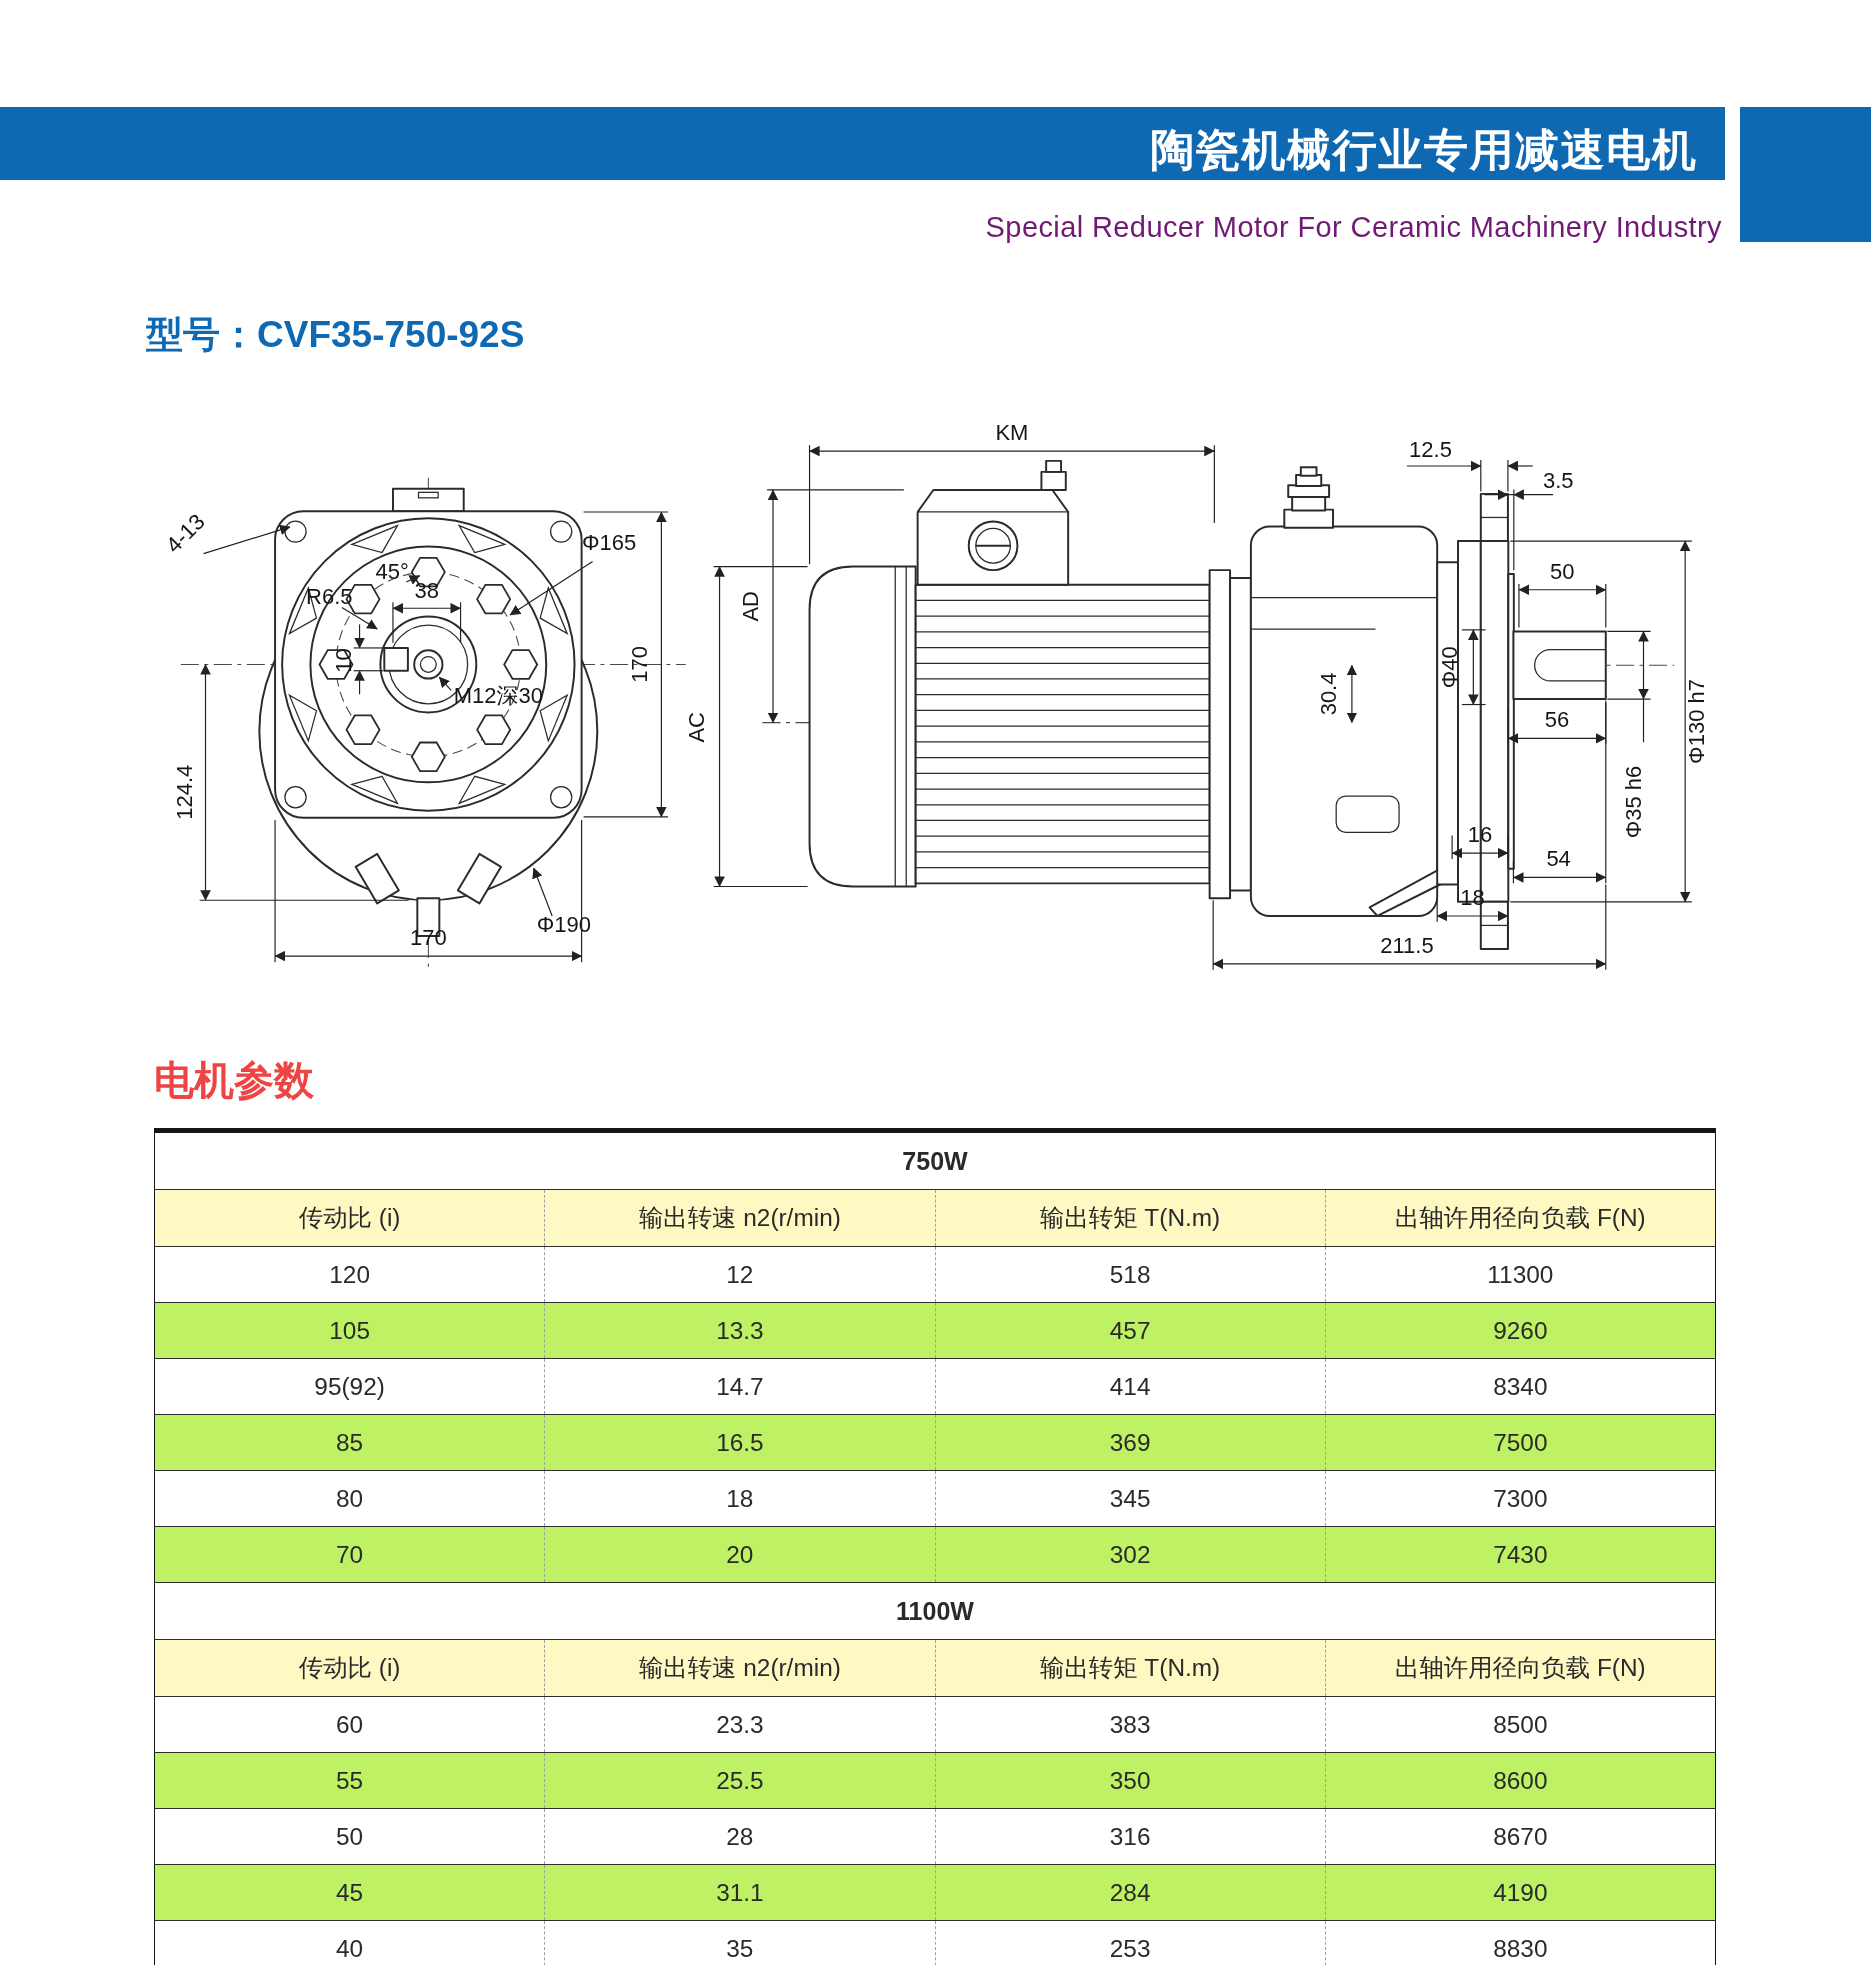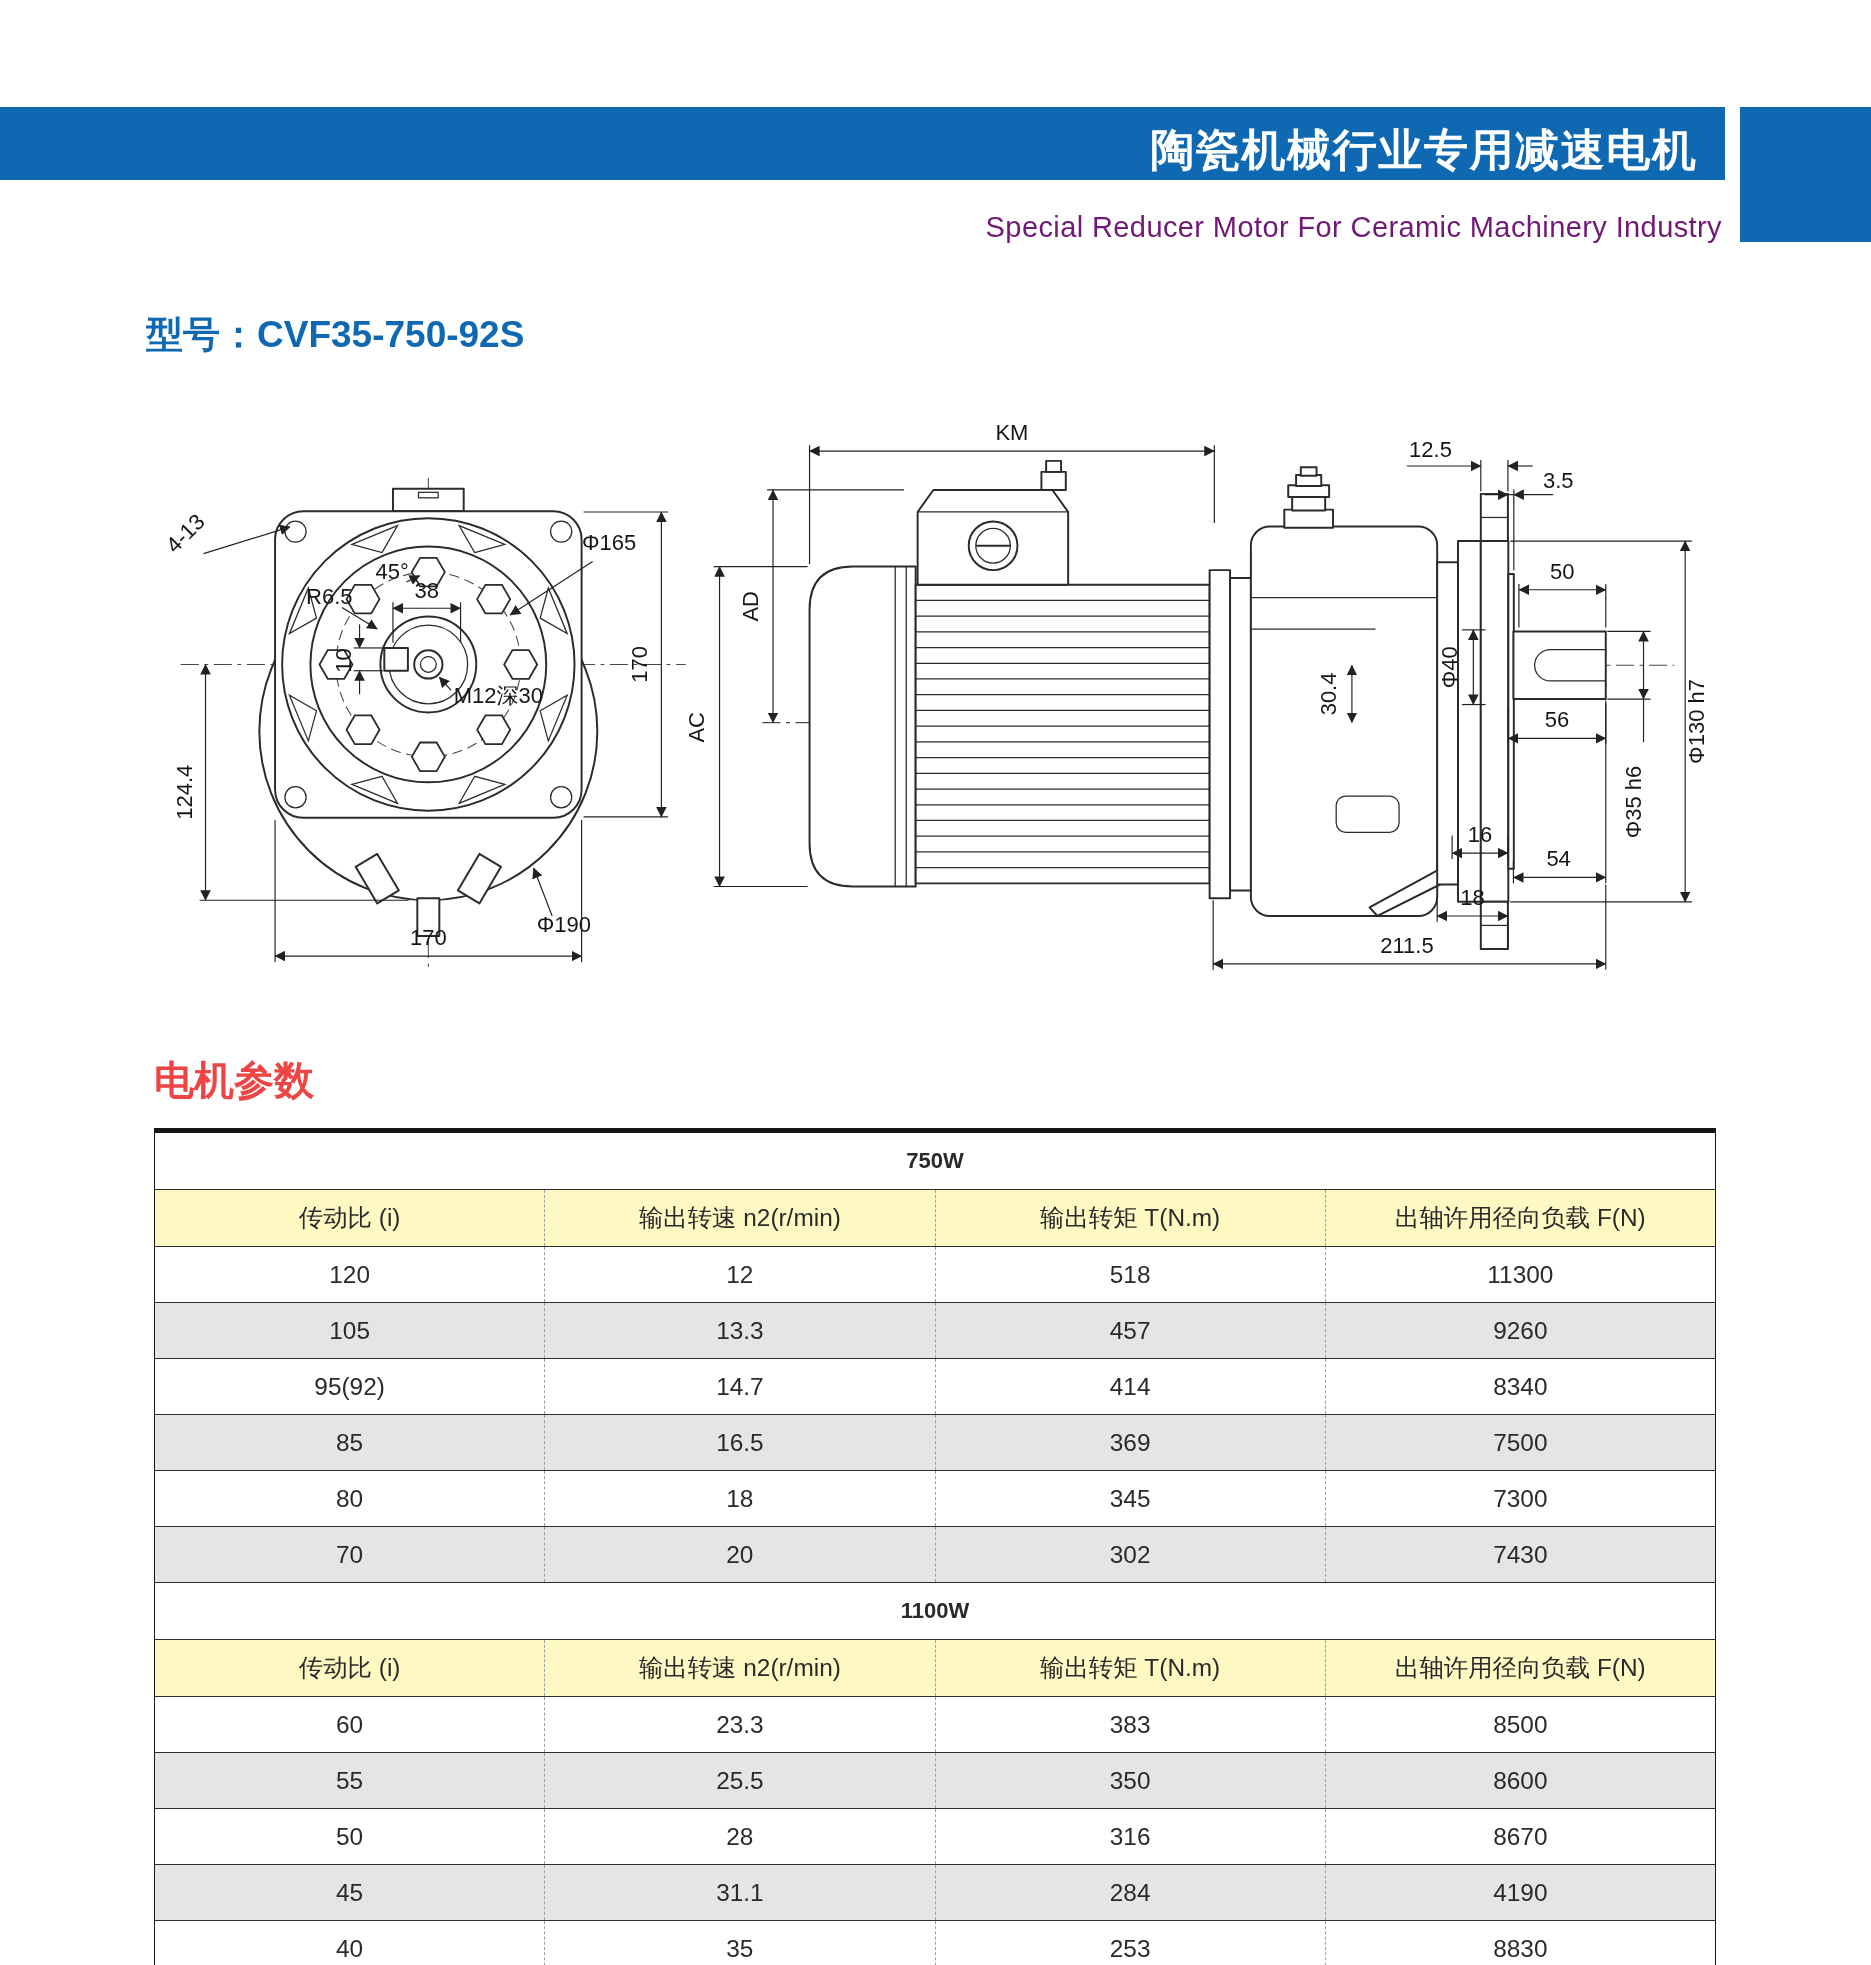--- a/index.html
+++ b/index.html
@@ -24,24 +24,24 @@
   .dim{stroke:#222;stroke-width:3;fill:none;}
   .dt{font-family:"Liberation Sans",sans-serif;font-size:56px;fill:#161616;}
   
   .params-heading{position:absolute;left:154px;top:1053px;font-size:40px;font-weight:bold;color:#ef4444;}
   .params-table{position:absolute;left:154px;top:1128px;width:1562px;border-collapse:collapse;
         border:1.6px solid #161616;border-top:5.1px solid #161616;border-bottom:5.1px solid #161616;
         font-size:24.4px;color:#2a2a2a;table-layout:fixed;}
   .params-table tr{border-top:1.2px solid #2e2e2e;}
   .params-table tr:first-child{border-top:none;}
   .params-table td,.params-table th{text-align:center;vertical-align:middle;font-weight:normal;padding:0;}
-  .params-table .power-row td{height:56px;font-weight:bold;font-size:22px;background:#fff;}
+  .params-table .power-row td{height:56px;font-weight:bold;font-size:25px;background:#fff;}
   .params-table .head-row th{height:56px;background:#fef9c3;margin-left:39px;}
   .params-table .data-row td{height:55px;background:#fff;}
-  .params-table .data-row.alt td{background:#e5e5e5;}
+  .params-table .data-row.alt td{background:#bef264;}
   .params-table .head-row th + th,
   .params-table .data-row td + td{border-left:1.2px dashed #9aa0a4;}
 </style>
 </head>
 <body>
 
 <div class="page">
 
   <div class="header-bar">
     <div class="header-title">陶瓷机械行业专用减速电机</div>

